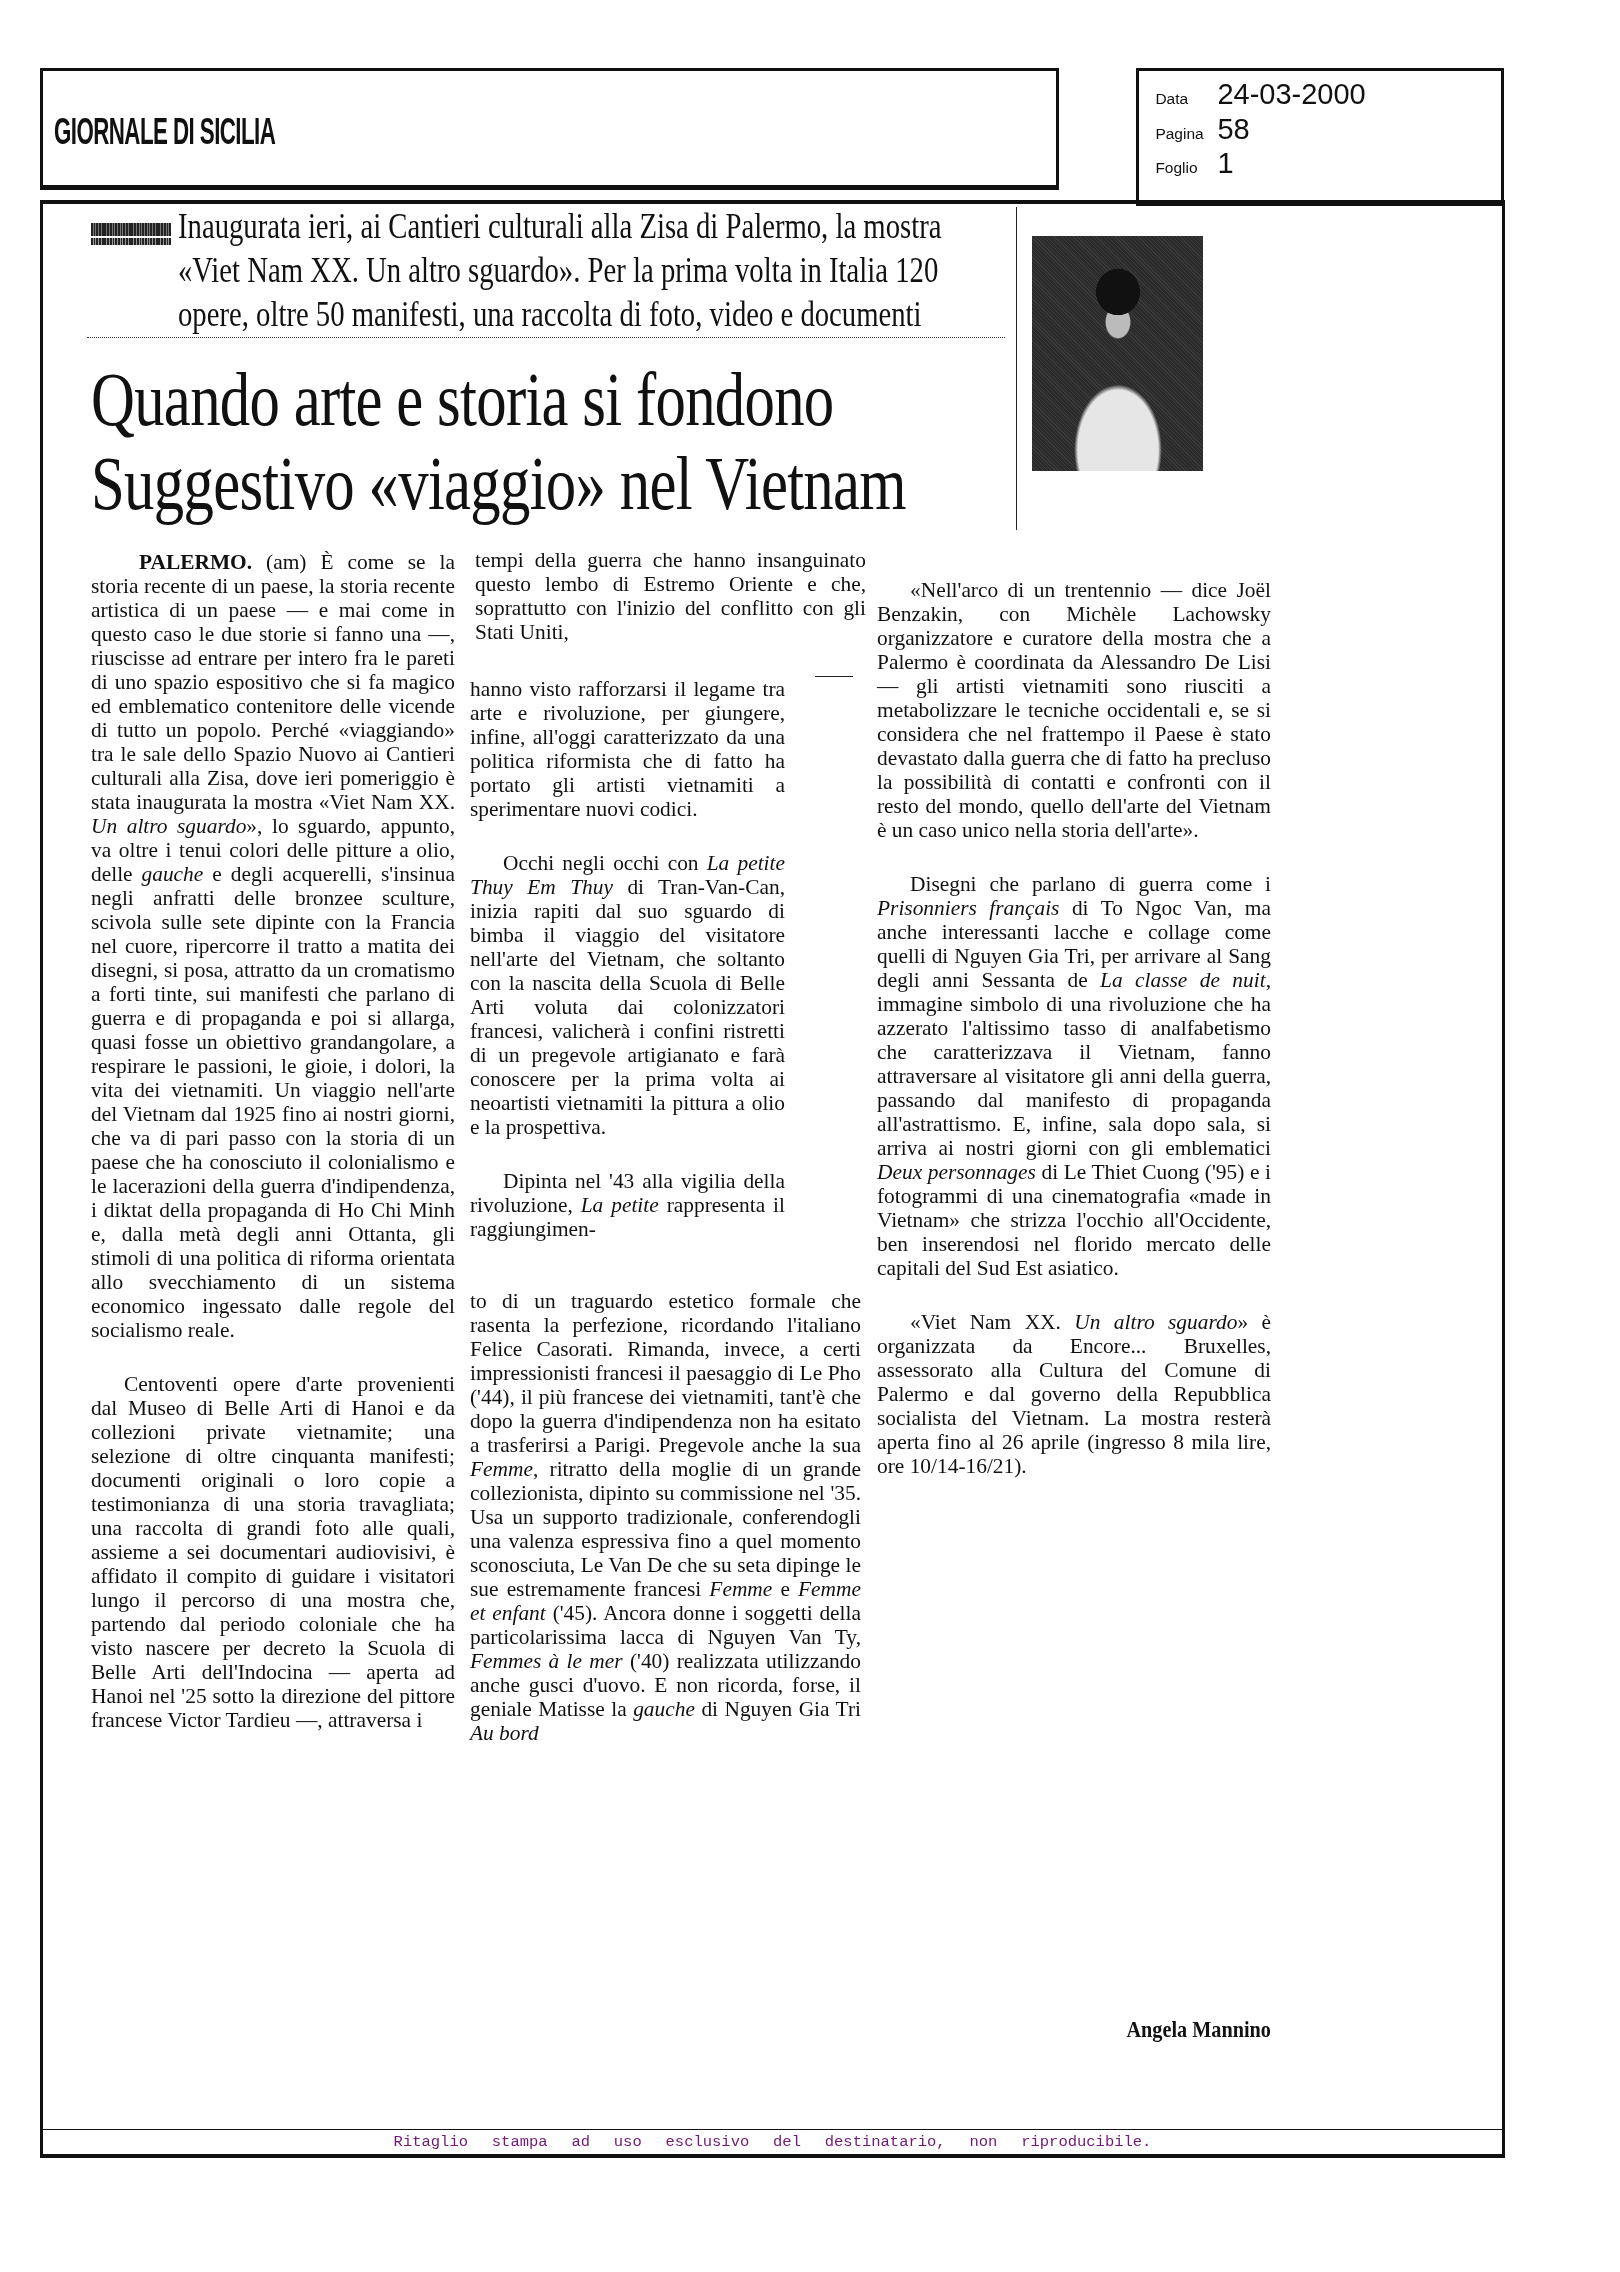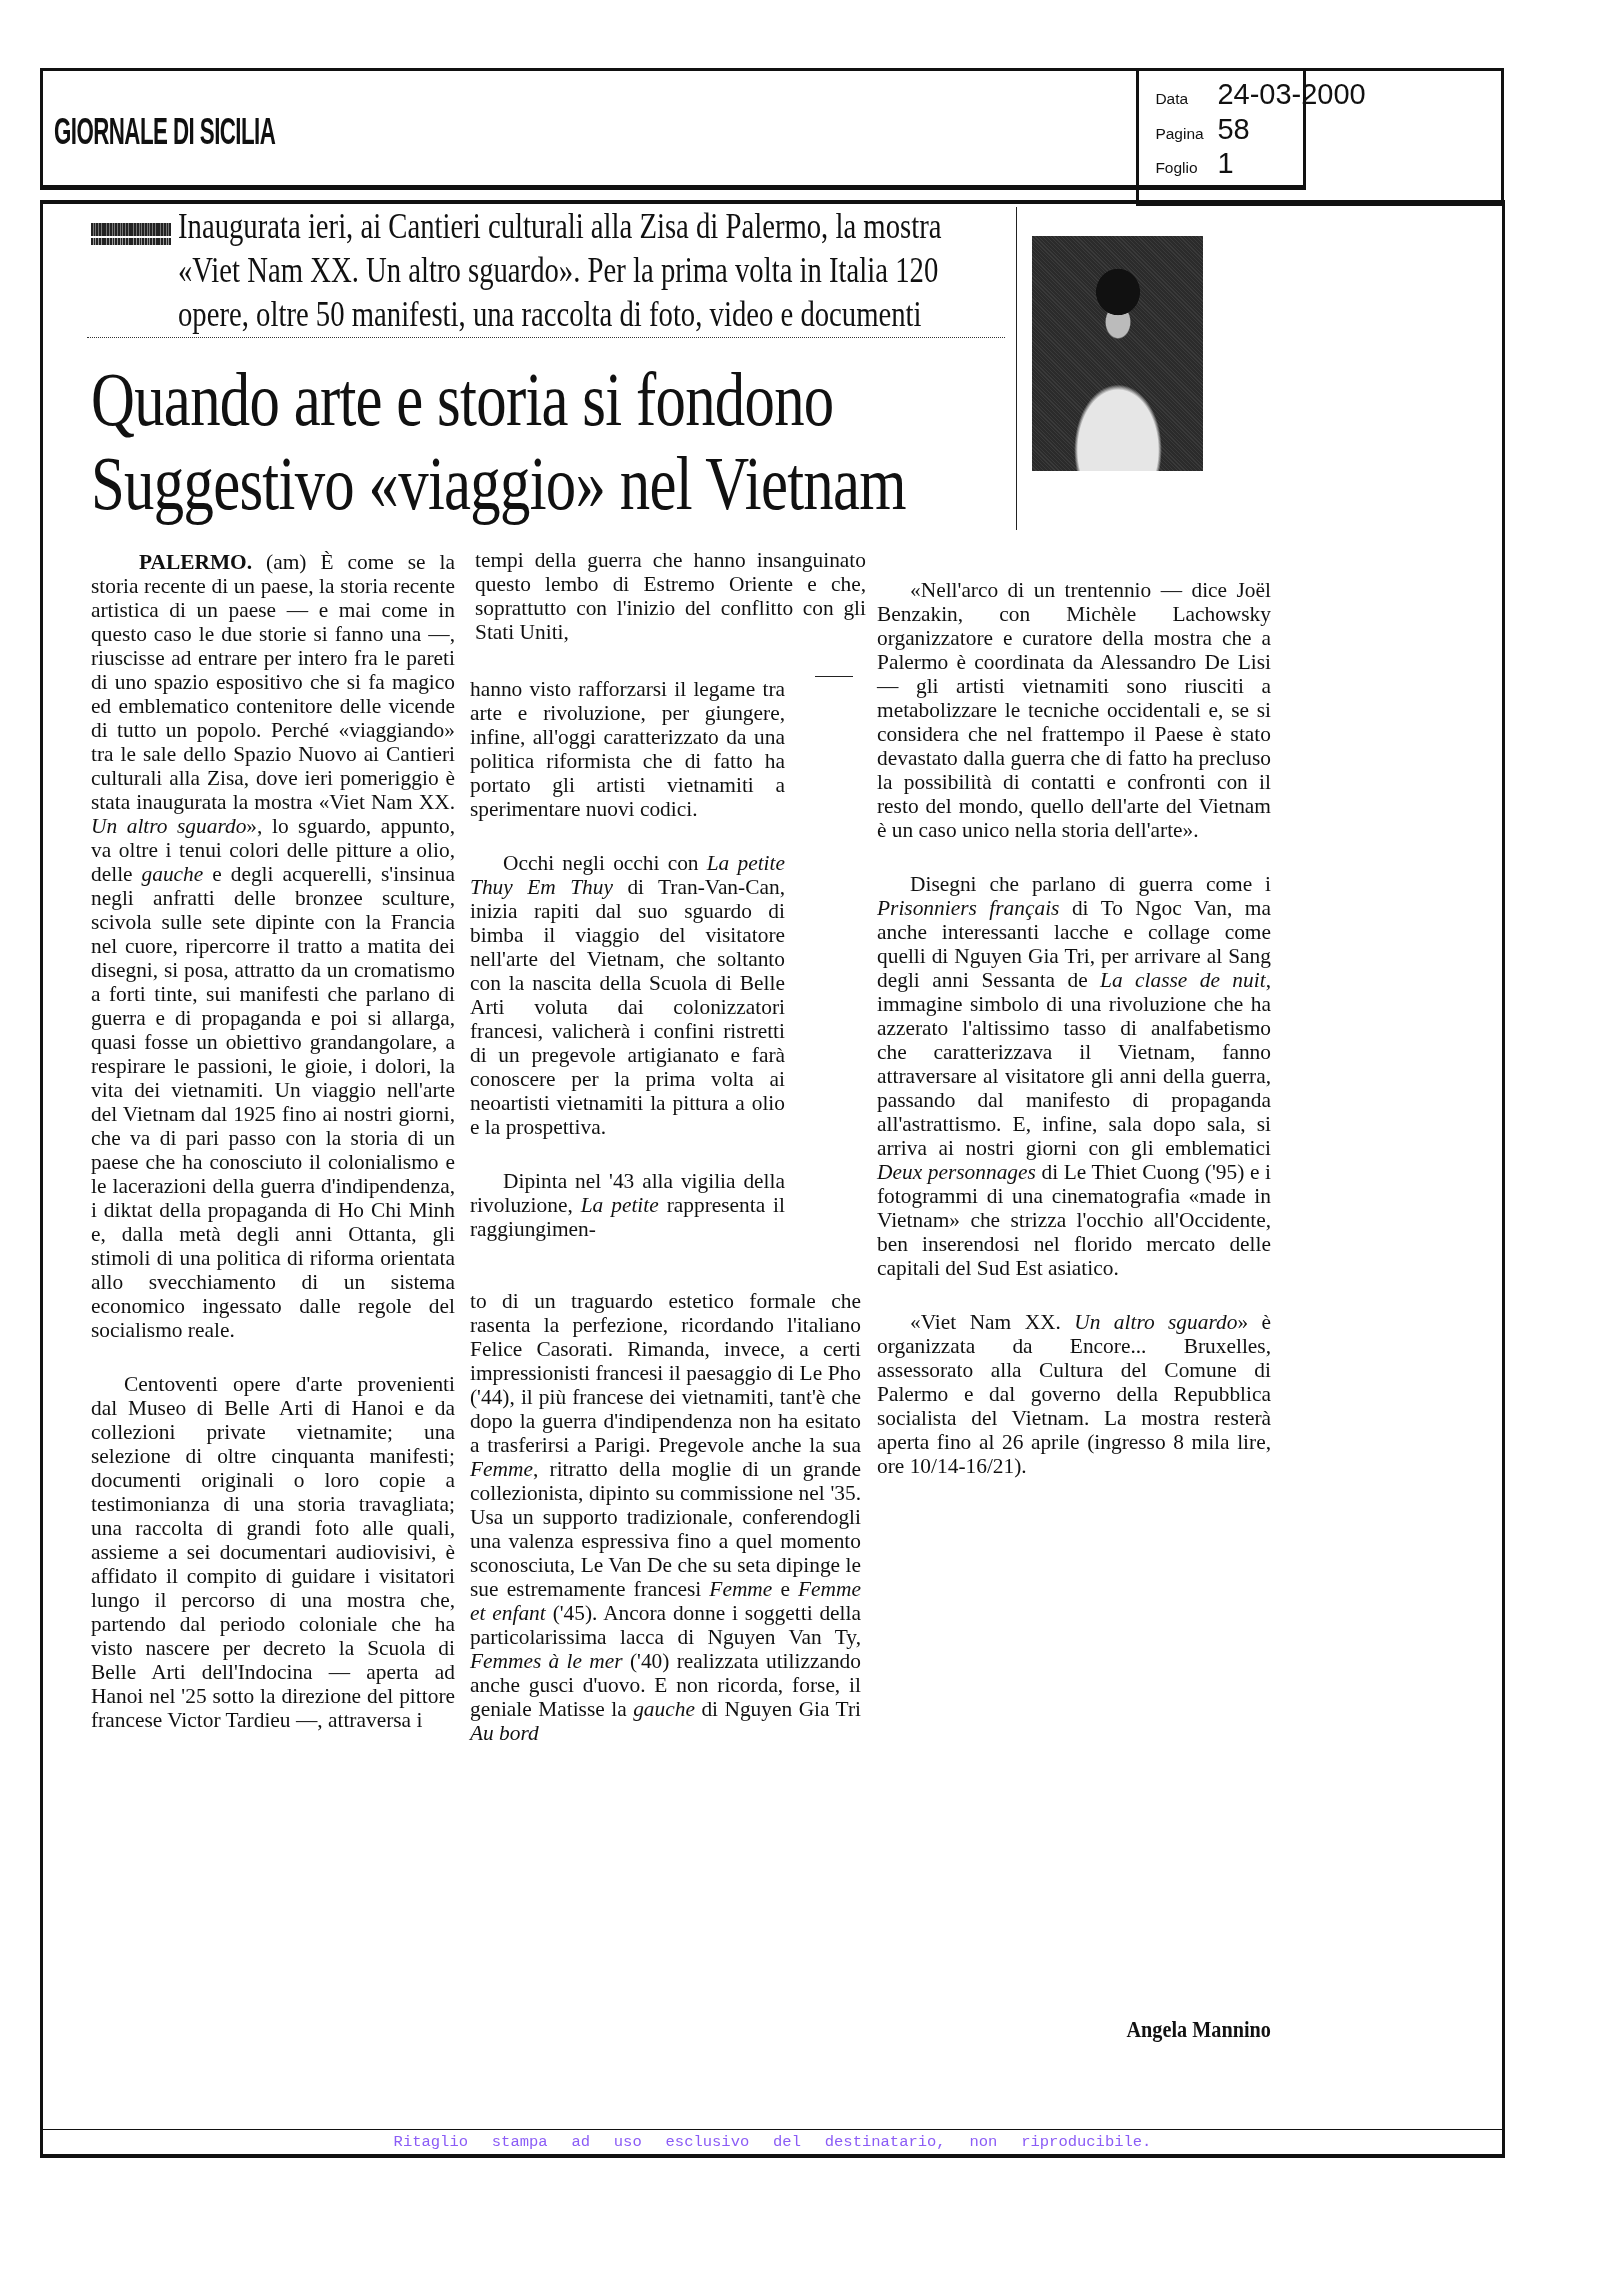--- a/index.html
+++ b/index.html
@@ -1,29 +1,29 @@
 <!DOCTYPE html>
 <html style="font-size:14.5px"><head>
 <meta charset="utf-8">
 <style>
   html, body { margin:0; padding:0; background:#ffffff; }
   body { width:1620px; height:2273px; position:relative; overflow:hidden; font-family:"Liberation Serif", serif; color:#111; }
 
   
-  .hdr-left { position:absolute; left:40px; top:68px; width:1266px; height:122px; border:3.6px solid #111; border-bottom-width:5.5px; box-sizing:border-box; }
+  .hdr-left { position:absolute; left:40px; top:68px; width:1019px; height:122px; border:3.6px solid #111; border-bottom-width:5.5px; box-sizing:border-box; }
   .hdr-right { position:absolute; left:1136px; top:68px; width:368px; height:138px; border:3.6px solid #111; border-bottom-width:5.5px; box-sizing:border-box; }
   .masthead { position:absolute; left:11px; top:40px; font-family:"Liberation Sans", sans-serif; font-weight:bold; font-size:36px; letter-spacing:-0.9px; transform:scaleX(0.62); transform-origin:left top; white-space:nowrap; color:#111; }
   .meta-row { position:absolute; left:16.4px; display:flex; align-items:baseline; font-family:"Liberation Sans", sans-serif; }
   .meta-label { width:62px; font-size:15.5px; color:#111; }
   .meta-value { font-size:29px; color:#111; }
 
   
   .body-box { position:absolute; left:40px; top:200px; width:1465px; height:1929px; border:3.6px solid #111; border-top-width:4.5px; border-bottom:none; box-sizing:border-box; }
   .footer-box { position:absolute; left:40px; top:2129px; width:1465px; height:29px; border:3.6px solid #111; border-top-width:1.8px; border-bottom-width:4.5px; box-sizing:border-box; display:flex; align-items:center; justify-content:center; }
-  .footer-text { font-family:"Liberation Mono", monospace; font-size:15.5px; word-spacing:14.5px; color:#8b5cf6; }
+  .footer-text { font-family:"Liberation Mono", monospace; font-size:15.5px; word-spacing:14.5px; color:#701a75; }
 
   
   .kicker-mark { position:absolute; left:91px; top:223px; width:80px; height:12.7px; background:repeating-linear-gradient(90deg,#222 0 1.8px,#777 1.8px 2.7px); }
   .kicker-mark2 { position:absolute; left:91px; top:238px; width:80px; height:7.3px; background:repeating-linear-gradient(90deg,#222 0 1.8px,#999 1.8px 2.7px); }
   .kicker { position:absolute; left:178px; top:205px; width:818px; font-size:35px; line-height:44px; transform:scaleX(0.82); transform-origin:left top; width:1000px; }
   .dotted-rule { position:absolute; left:87px; top:337px; width:918px; border-top:1.8px dotted #333; }
   .headline { position:absolute; left:91px; top:357px; font-size:76px; line-height:84px; font-weight:normal; transform:scaleX(0.8); transform-origin:left top; white-space:nowrap; margin:0; letter-spacing:-0.9px; }
   .vrule { position:absolute; left:1016px; top:207px; height:323px; border-left:1.8px solid #222; }
 
   

